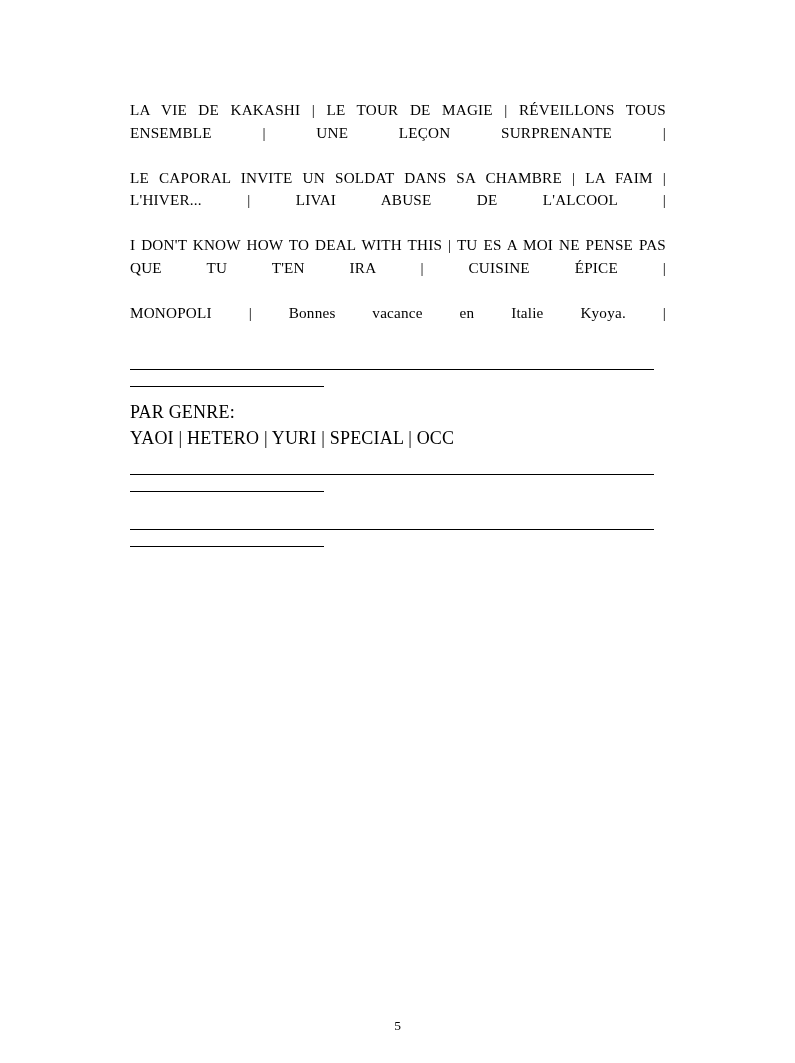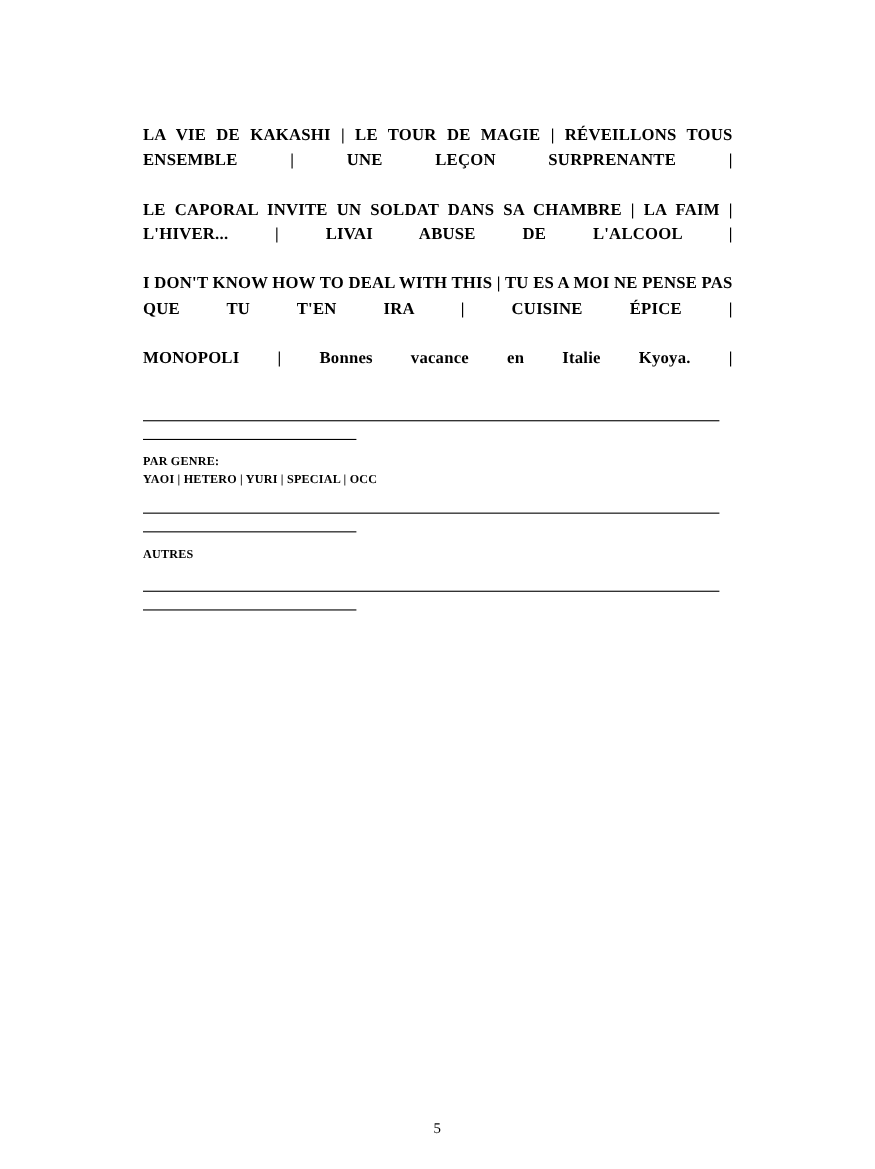--- a/index.html
+++ b/index.html
@@ -18,23 +18,22 @@
   .page {
     position: absolute;
     left: 0;
     top: 0;
     width: 795px;
     height: 1063px;
   }
   .content {
     position: absolute;
     left: 130px;
-    top: 112px;
+    top: 99px;
     width: 536px;
-    font-weight: bold;
   }
   .para {
     font-size: 15.2px;
     line-height: 1.48;
     text-align: justify;
     text-justify: inter-word;
     margin: 0 0 0 0;
     letter-spacing: 0.2px;
   }
   
@@ -55,21 +54,21 @@
     border-top: 1px solid #000;
     height: 0;
     width: 194px;
     margin: 0;
   }
   .spacer-12 { height: 12px; }
   .spacer-16 { height: 16px; }
   .spacer-22 { height: 22px; }
   .spacer-25 { height: 25px; }
   .plain {
-    font-size: 11px;
+    font-size: 18px;
     line-height: 1.48;
     text-align: left;
     letter-spacing: 0.2px;
   }
   .pagenum {
     position: absolute;
     left: 0;
     top: 1018px;
     width: 795px;
     text-align: center;
@@ -97,21 +96,20 @@
 
     <div class="plain">PAR GENRE:</div>
     <div class="plain">YAOI | HETERO | YURI | SPECIAL | OCC</div>
 
     <div class="spacer-22"></div>
     <hr class="rule-long">
     <div class="spacer-16"></div>
     <hr class="rule-short">
     <div class="spacer-12"></div>
 
-    <div class="plain">AUTRES</div>
 
     <div class="spacer-25"></div>
     <hr class="rule-long">
     <div class="spacer-16"></div>
     <hr class="rule-short">
   </div>
 
   <div class="pagenum">5</div>
 </div>
 

